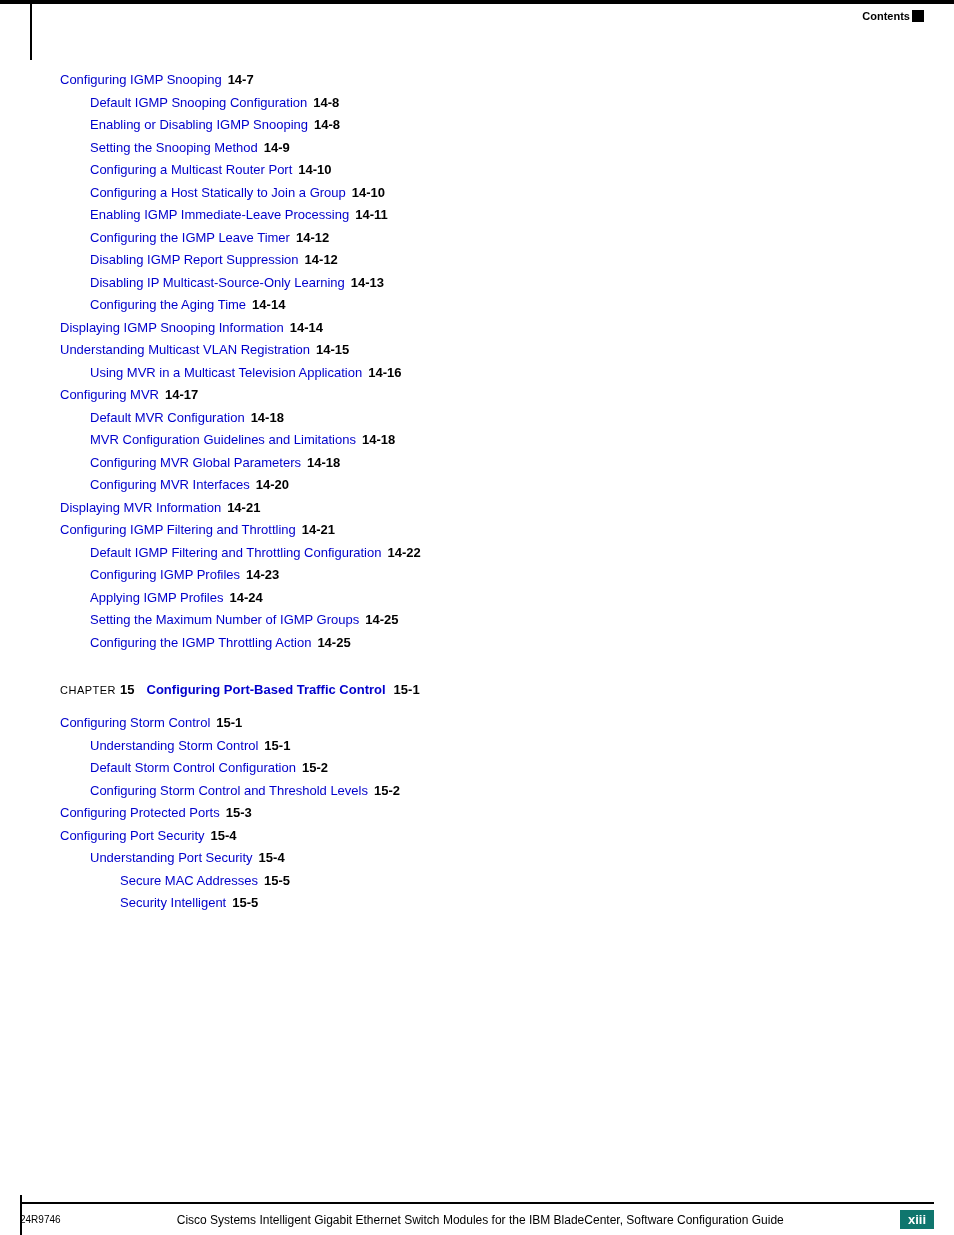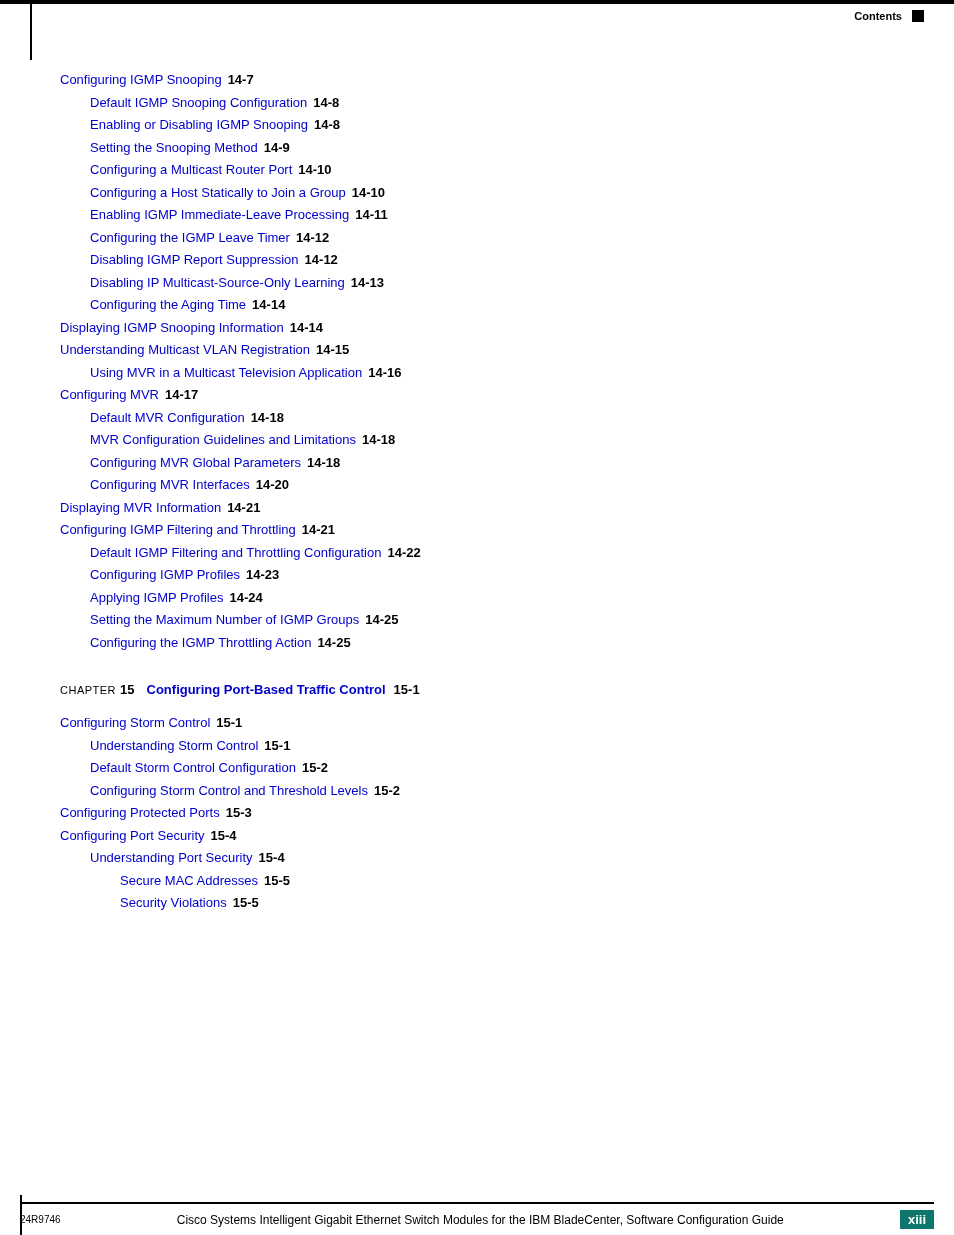--- a/index.html
+++ b/index.html
@@ -36,21 +36,21 @@
     
     .header-contents {
       position: absolute;
       top: 10px;
       right: 30px;
       font-size: 11px;
       font-weight: bold;
       color: #000;
       display: flex;
       align-items: center;
-      gap: 10px;
+      gap: 2px;
     }
     .header-contents-square {
       width: 12px;
       height: 12px;
       background: #000;
       display: inline-block;
     }
 
     
     .main-content {
@@ -321,21 +321,21 @@
       </div>
       <div class="toc-entry">
         <a class="toc-link indent-1" href="#">Understanding Port Security</a>
         <span class="toc-pagenum">15-4</span>
       </div>
       <div class="toc-entry">
         <a class="toc-link indent-2" href="#">Secure MAC Addresses</a>
         <span class="toc-pagenum">15-5</span>
       </div>
       <div class="toc-entry">
-        <a class="toc-link indent-2" href="#">Security Violations</a>
+        <a class="toc-link indent-2" href="#">Security Intelligent</a>
         <span class="toc-pagenum">15-5</span>
       </div>
     </div>
 </div>
 
 <div class="footer">
   <div class="footer-top-line"></div>
   <div class="footer-content">
     <div class="footer-left">24R9746</div>
     <div class="footer-center">Cisco Systems Intelligent Gigabit Ethernet Switch Modules for the IBM BladeCenter, Software Configuration Guide</div>

